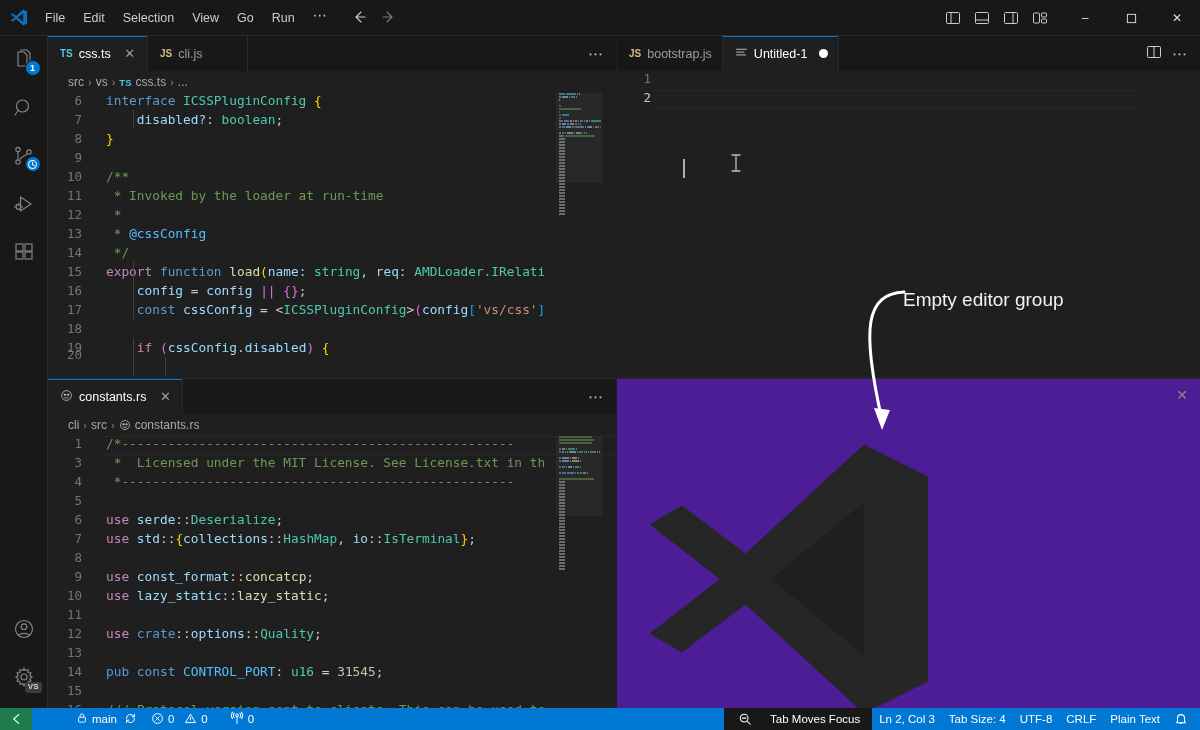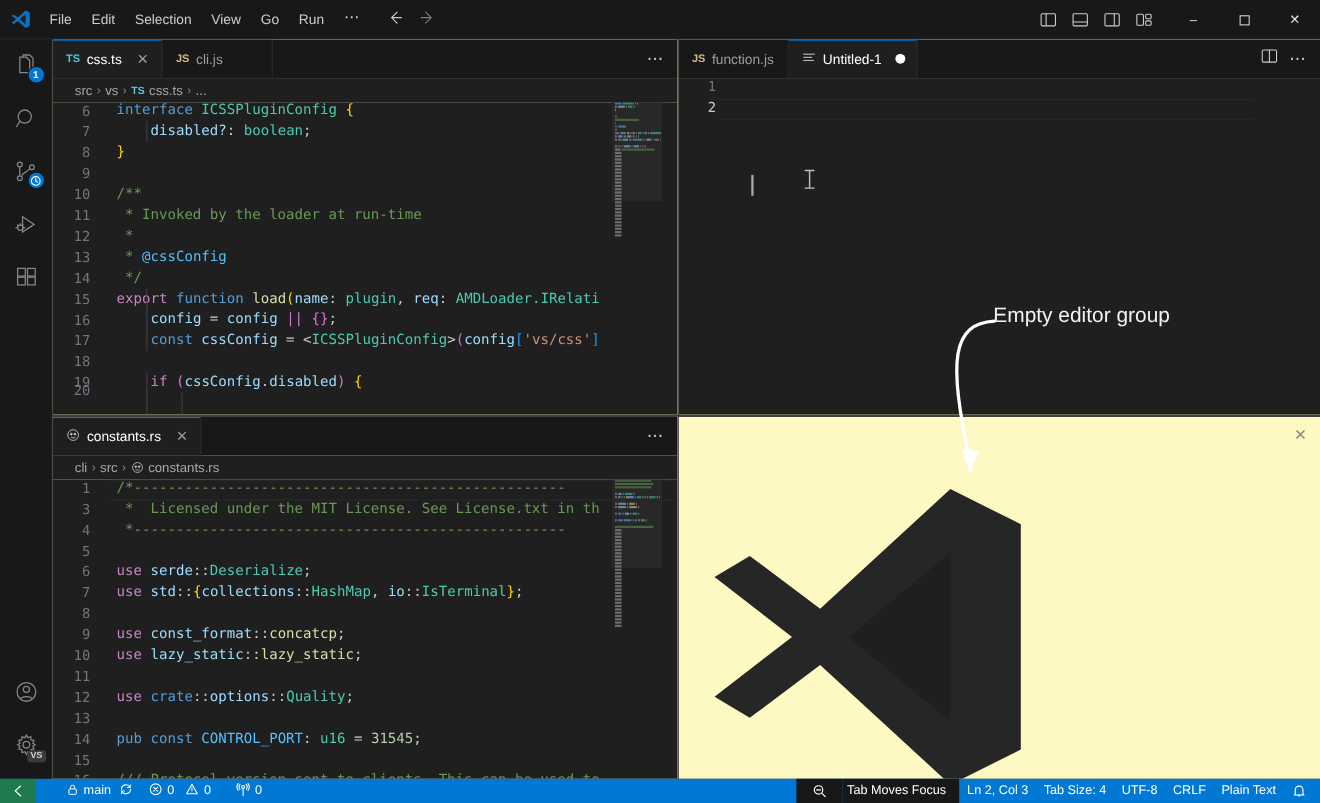--- a/index.html
+++ b/index.html
@@ -56,21 +56,21 @@
     position: absolute; right: 7px; bottom: 8px; width: 16px; height: 16px;
     background: #0078d4; border-radius: 8px; display:flex; align-items:center; justify-content:center;
     border: 1px solid #181818;
   }
   .badge-vs {
     position: absolute; right: 6px; bottom: 8px; background: #3c3c3c; color: #d4d4d4;
     font-size: 8px; font-weight: bold; padding: 1px 3px; border-radius: 3px; line-height: 1.1;
   }
 
   
-  .group { position: absolute; background: #fef9c3; overflow: hidden; }
+  .group { position: absolute; background: #4c1d95; overflow: hidden; }
   .tabsrow { height: 35px; background: #181818; display: flex; align-items: stretch; position: relative; }
   .tab {
     display: flex; align-items: center; gap: 6px; padding: 0 10px 0 12px;
     background: #181818; color: #9d9d9d; font-size: 12.5px; min-width: 100px;
     border-right: 1px solid #2b2b2b; position: relative; cursor: default;
   }
   .tab.active { background: #1f1f1f; color: #ffffff; }
   .tab.active::before { content:""; position:absolute; top:0; left:0; right:0; height:1px; background:#0078d4; }
   .tab .ficon { font-size: 10px; font-weight: bold; }
   .tab .tname { white-space: nowrap; }
@@ -114,20 +114,21 @@
   .cursor-line { position: absolute; left: 52px; right: 0; height: 19px; border-top: 1px solid #282828; border-bottom: 1px solid #282828; }
   .caret { position: absolute; width: 2px; background: #aeafad; }
 
   
   .watermark { position:absolute; opacity: 1; pointer-events:none; }
 
   
   .annot-text {
     position: absolute; color: #f2f2f2; font-size: 19px; font-family: "Liberation Sans", sans-serif;
     white-space: nowrap;
+    margin-top: 12px;
   }
 
   
   .statusbar {
     position: absolute; left: 0; bottom: 0; width: 1200px; height: 22px;
     background: #0078d4; display: flex; align-items: center; color: #ffffff; font-size: 11.5px;
   }
   .sb-remote { background: #1f7a4d; height: 22px; display: flex; align-items: center; padding: 0 9px; }
   .sb-item { display: flex; align-items: center; gap: 4px; padding: 0 7px; height: 22px; white-space: nowrap; cursor: default; }
   .sb-right { margin-left: auto; display: flex; align-items: center; height: 22px; }
@@ -323,21 +324,21 @@
         <div class="coderow" style="position: absolute; left: 0px; right: 0px; top: 131px;">
           <div class="lnum">13</div>
           <div class="ctext"><span class="t-com"> * </span><span class="t-const">@cssConfig</span></div>
         </div>
         <div class="coderow" style="position: absolute; left: 0px; right: 0px; top: 150px;">
           <div class="lnum">14</div>
           <div class="ctext"><span class="t-com"> */</span></div>
         </div>
         <div class="coderow" style="position: absolute; left: 0px; right: 0px; top: 169px;">
           <div class="lnum">15</div>
-          <div class="ctext"><span class="t-kw2">export </span><span class="t-kw">function </span><span class="t-fn">load</span><span class="t-br1">(</span><span class="t-var">name</span><span class="t-pl">: </span><span class="t-type">plugin</span><span class="t-pl">, </span><span class="t-var">req</span><span class="t-pl">: </span><span class="t-type">AMDLoader.IRelati</span></div>
+          <div class="ctext"><span class="t-kw2">export </span><span class="t-kw">function </span><span class="t-fn">load</span><span class="t-br1">(</span><span class="t-var">name</span><span class="t-pl">: </span><span class="t-type">string</span><span class="t-pl">, </span><span class="t-var">req</span><span class="t-pl">: </span><span class="t-type">AMDLoader.IRelati</span></div>
         </div>
         <div class="coderow" style="position: absolute; left: 0px; right: 0px; top: 188px;">
           <div class="lnum">16</div>
           <div class="ctext"><span class="t-pl">    </span><span class="t-var">config</span><span class="t-pl"> = </span><span class="t-var">config</span><span class="t-br2"> || </span><span class="t-br2">{}</span><span class="t-pl">;</span></div>
         </div>
         <div class="coderow" style="position: absolute; left: 0px; right: 0px; top: 207px;">
           <div class="lnum">17</div>
           <div class="ctext"><span class="t-pl">    </span><span class="t-kw">const </span><span class="t-var">cssConfig</span><span class="t-pl"> = &lt;</span><span class="t-type">ICSSPluginConfig</span><span class="t-pl">&gt;</span><span class="t-br2">(</span><span class="t-var">config</span><span class="t-br3">[</span><span class="t-str">'vs/css'</span><span class="t-br3">]</span></div>
         </div>
         <div class="coderow" style="position: absolute; left: 0px; right: 0px; top: 226px;">
@@ -786,21 +787,21 @@
           </div>
         </div>
       <div class="vscroll"></div>
     </div>
   </div>
 
   <div class="group" style="left:617px; top:36px; width:583px; height:341px;">
     <div class="tabsrow">
       <div class="tab">
         <span class="ficon" style="color:#d7ba7d;">JS</span>
-        <span class="tname">function.js</span>
+        <span class="tname">bootstrap.js</span>
       </div>
       <div class="tab active">
         <span>
           <svg width="13" height="13" viewBox="0 0 16 16" fill="none" stroke="#cccccc" stroke-width="1.1">
             <path d="M2 4 H14 M2 7.5 H11 M2 11 H13" stroke-linecap="round"></path>
           </svg>
         </span>
         <span class="tname">Untitled-1</span>
         <span class="tdirty"></span>
       </div>
@@ -848,21 +849,21 @@
   </svg>
 
   <div class="statusbar">
     <div class="sb-remote">
       <svg width="14" height="14" viewBox="0 0 16 16" fill="none" stroke="#ffffff" stroke-width="1.3">
         <path d="M11 3 L5.5 8 L11 13" stroke-linecap="round" stroke-linejoin="round"></path>
         <path d="M5 3 L10.5 8 L5 13" stroke-linecap="round" stroke-linejoin="round" opacity="0"></path>
         <path d="M3 3 L8.5 8 L3 13" stroke-linecap="round" stroke-linejoin="round" opacity="0"></path>
       </svg>
     </div>
-    <div class="sb-item" style="padding-left:28px;">
+    <div class="sb-item" style="padding-left:0;margin-left:44px;">
       <span>
         <svg width="12" height="12" viewBox="0 0 16 16" fill="none" stroke="#ffffff" stroke-width="1.2">
           <rect x="3.5" y="7" width="9" height="6.5" rx="1"></rect>
             <path d="M5.5 7 V5 A2.5 2.5 0 0 1 10.5 5 V7"></path>
         </svg>
       </span>
       <span>main</span>
       <span style="margin-left:3px;">
         <svg width="13" height="13" viewBox="0 0 16 16" fill="none" stroke="#ffffff" stroke-width="1.2">
           <path d="M3 8 A5 5 0 0 1 12.5 5.8" stroke-linecap="round"></path>

